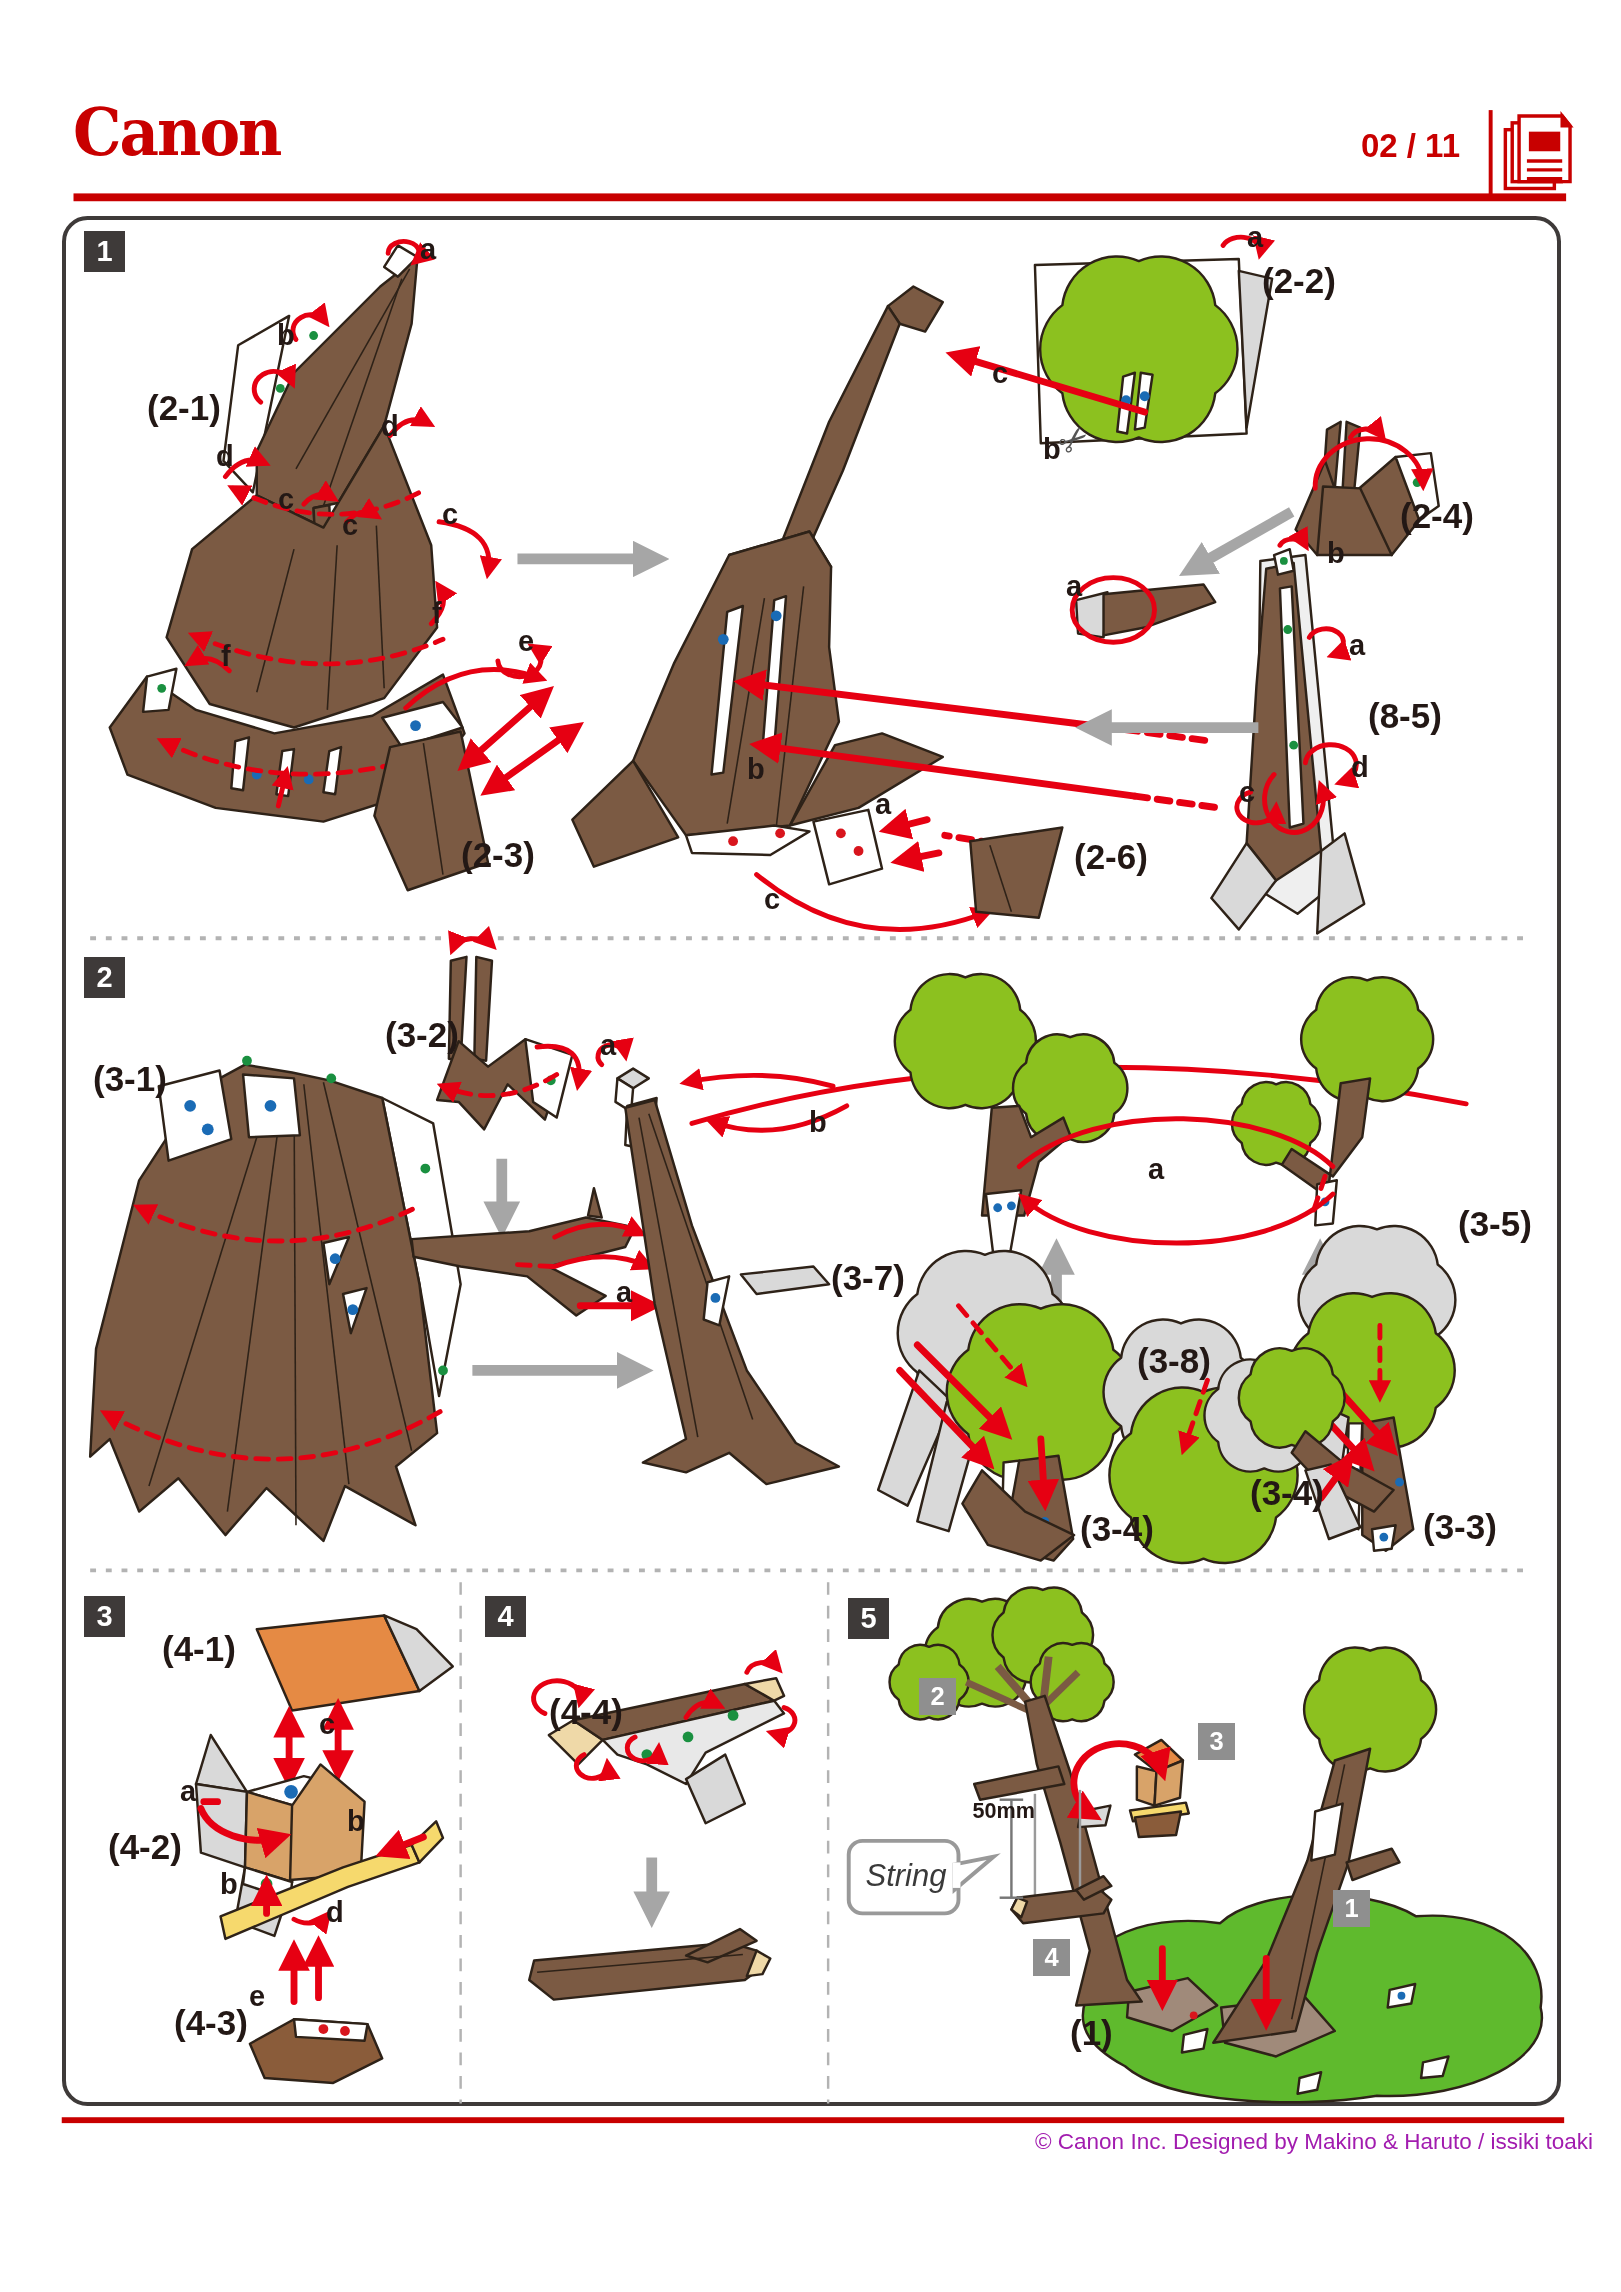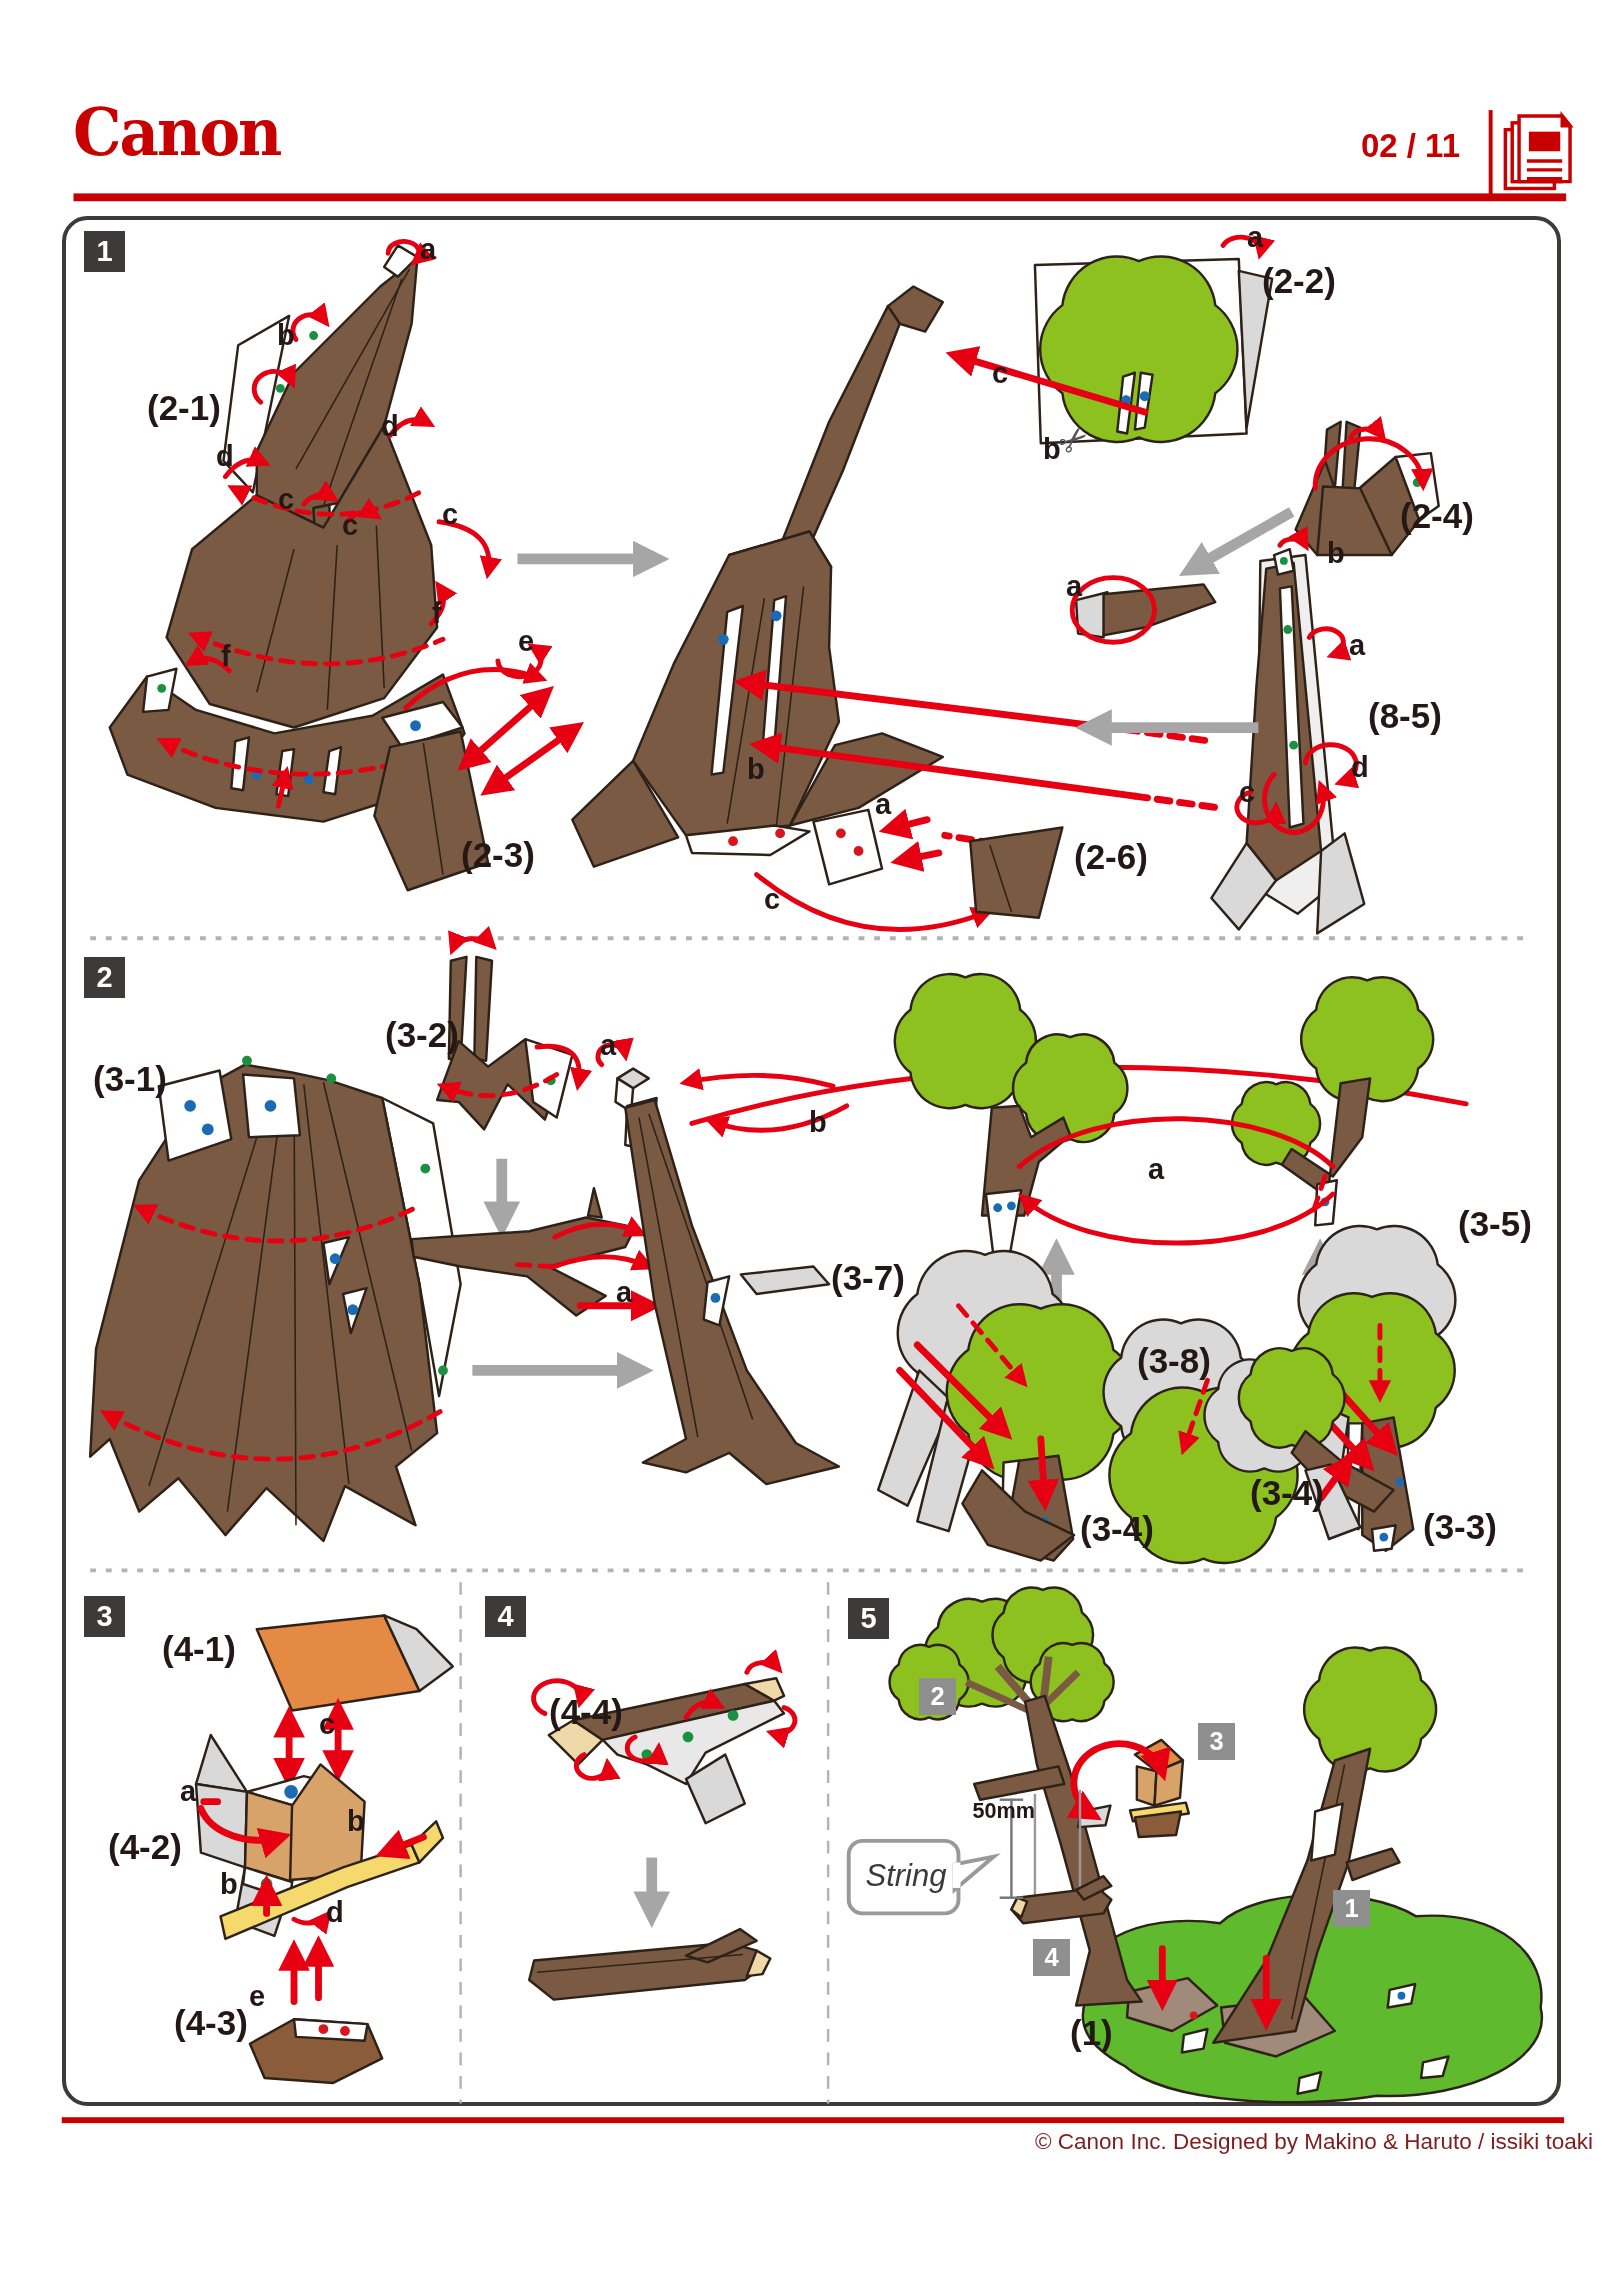--- a/index.html
+++ b/index.html
@@ -21,21 +21,21 @@
   .plbl{position:absolute;z-index:3;font-weight:bold;font-size:35px;color:#231815;line-height:1;}
   .badge{position:absolute;z-index:3;width:41px;height:41px;background:#3e3a39;color:#fff;
          font-weight:bold;font-size:29px;display:flex;align-items:center;justify-content:center;}
   .badge.gray{width:37px;height:37px;background:#8f8f8f;font-size:25.5px;}
   .frame{position:absolute;z-index:0;left:62px;top:216px;width:1491px;height:1882px;
          border:4.9px solid #3e3a39;border-radius:25.5px;}
   .logo{position:absolute;z-index:3;left:73px;top:96px;font-family:"DejaVu Serif",serif;
         font-weight:bold;font-size:61px;color:#c80000;letter-spacing:-2px;transform:scaleY(1.08);}
   .pageno{position:absolute;z-index:3;left:1333px;top:127px;width:127px;text-align:right;
           font-weight:bold;font-size:33px;color:#c80000;}
-  .credit{position:absolute;z-index:3;left:1035px;top:2129px;font-size:22.5px;color:#7f1d1d;}
+  .credit{position:absolute;z-index:3;left:1035px;top:2129px;font-size:22.5px;color:#a21caf;}
   .strlbl{position:absolute;z-index:3;left:855px;top:1858px;width:102px;text-align:center;
           font-size:31px;color:#3a3a3a;font-style:italic;}
   .mm{position:absolute;z-index:3;left:957px;top:1798px;width:78px;text-align:right;
       font-weight:bold;font-size:21.6px;color:#231815;}
   .scis{position:absolute;z-index:3;left:1059px;top:420px;font-size:35px;color:#555;
         transform:rotate(-40deg);}
 </style>
 </head>
 <body>
 

